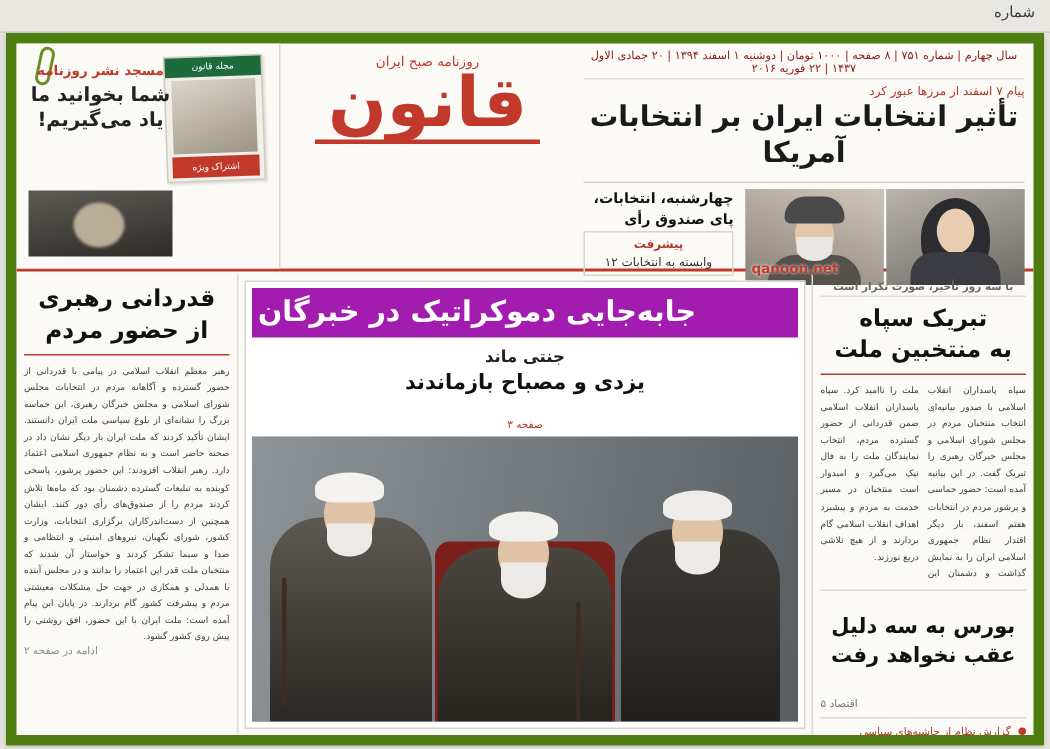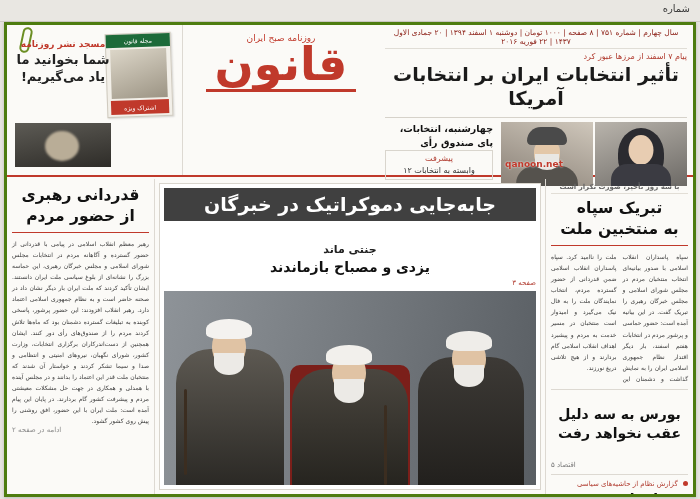--- a/index.html
+++ b/index.html
@@ -25,21 +25,21 @@
   }
   .top-strip .brand {
     position: absolute; right: 10px; top: 3px;
     font-size: 10px; color: #3a3a3a; letter-spacing: .5px;
   }
 
   
   .sheet {
     position: absolute; top: 22px; right: 4px; left: 4px; bottom: 2px;
     background: #fbfaf7;
-    border: 3px solid #4d7c0f;
+    border: 7px solid #4d7c0f;
     box-shadow: 0 1px 3px rgba(0,0,0,.18);
     overflow: hidden;
   }
 
   
   .masthead {
     position: relative; height: 152px;
     border-bottom: 2px solid #c0392b;
     display: flex; flex-direction: row;
   }
@@ -104,36 +104,36 @@
   }
   .pb-beard {
     position: absolute; left: 50%; transform: translateX(-50%);
     top: 32px; width: 24px; height: 16px; background: #e9e7e3; border-radius: 0 0 50% 50%;
   }
   .pb-body {
     position: absolute; left: 50%; transform: translateX(-50%);
     bottom: 0; width: 62px; height: 20px; background: #55524d; border-radius: 18px 18px 0 0;
   }
   .watermark {
-    position: absolute; bottom: 17px; left: 4px;
+    position: absolute; bottom: 5px; left: 4px;
     font-size: 9px; color: #c0392b; font-weight: bold;
     text-shadow: 0 0 2px #fff;
   }
   .lead-caption-col {
     flex: 1; text-align: right; font-size: 8px; line-height: 1.5; color: #333;
     padding-right: 4px;
   }
   .lead-caption-col .t { font-size: 9.5px; font-weight: bold; color: #111; }
   .lead-caption-col .s { color: #b03a2e; font-size: 7.5px; margin-top: 2px;}
 
   .side-box {
     border: 1px solid #d9d5cd; padding: 2px 3px; margin-bottom: 3px;
     text-align: center; font-size: 8px; color: #333;
   }
-  .side-box .hd { color: #b03a2e; font-size: 8px; font-weight: normal; }
+  .side-box .hd { color: #b03a2e; font-size: 8px; font-weight: bold; }
 
   
   .logo-tagline { font-size: 9px; color: #c0392b; margin-bottom: 0px; }
   .logo-word {
     font-size: 46px; font-weight: bold; color: #c0392b; line-height: .95;
     font-family: "DejaVu Sans", "Liberation Sans", sans-serif;
     letter-spacing: -1px;
   }
   .logo-underline { width: 150px; height: 3px; background: #c0392b; margin-top: 2px; }
 
@@ -191,26 +191,26 @@
   .para.one { column-count: 1; }
   .kicker-sm { font-size: 7px; color: #b03a2e; text-align: right; }
   .page-ref { font-size: 7px; color: #777; text-align: left; margin-top: 18px; }
 
   
   .feature {
     border: 1px solid #d9d5cd; background: #fff; padding: 4px;
     height: 100%; display: flex; flex-direction: column;
   }
   .feature-head {
-    background: #404040; color: #fff; font-size: 19px; font-weight: bold;
-    text-align: center; padding: 5px 4px; line-height: 1.2;
-  }
-  .feature-sub1 { font-size: 11px; color: #222; text-align: center; margin-top: 22px; font-weight:bold;}
+    background: #a21caf; color: #fff; font-size: 19px; font-weight: bold;
+    text-align: left; padding: 5px 4px; line-height: 1.2;
+  }
+  .feature-sub1 { font-size: 11px; color: #222; text-align: center; margin-top: 6px; font-weight:bold;}
   .feature-sub2 { font-size: 14px; color: #111; text-align: center; margin-top: 3px; font-weight: bold;}
-  .feature-ref { font-size: 7px; color: #b03a2e; text-align: right; margin: 4px 0 4px 0; }
+  .feature-ref { font-size: 7px; color: #b03a2e; text-align: center; margin: 16px 0 4px 0; }
   .feature-photo {
     flex: 1; position: relative; overflow: hidden;
     background: linear-gradient(180deg,#9aa0a6 0%, #7d8288 45%, #5d6166 100%);
   }
   .fp-curtain { position:absolute; inset:0; background: linear-gradient(100deg,#8e9398,#6f7479 60%,#595e63); }
   .fp-chairback {
     position:absolute; left: 50%; transform: translateX(-50%); bottom: 0;
     width: 120px; height: 120px; background: #7b1f1a; border-radius: 10px 10px 0 0;
   }
   .cleric { position: absolute; bottom: 0; }

